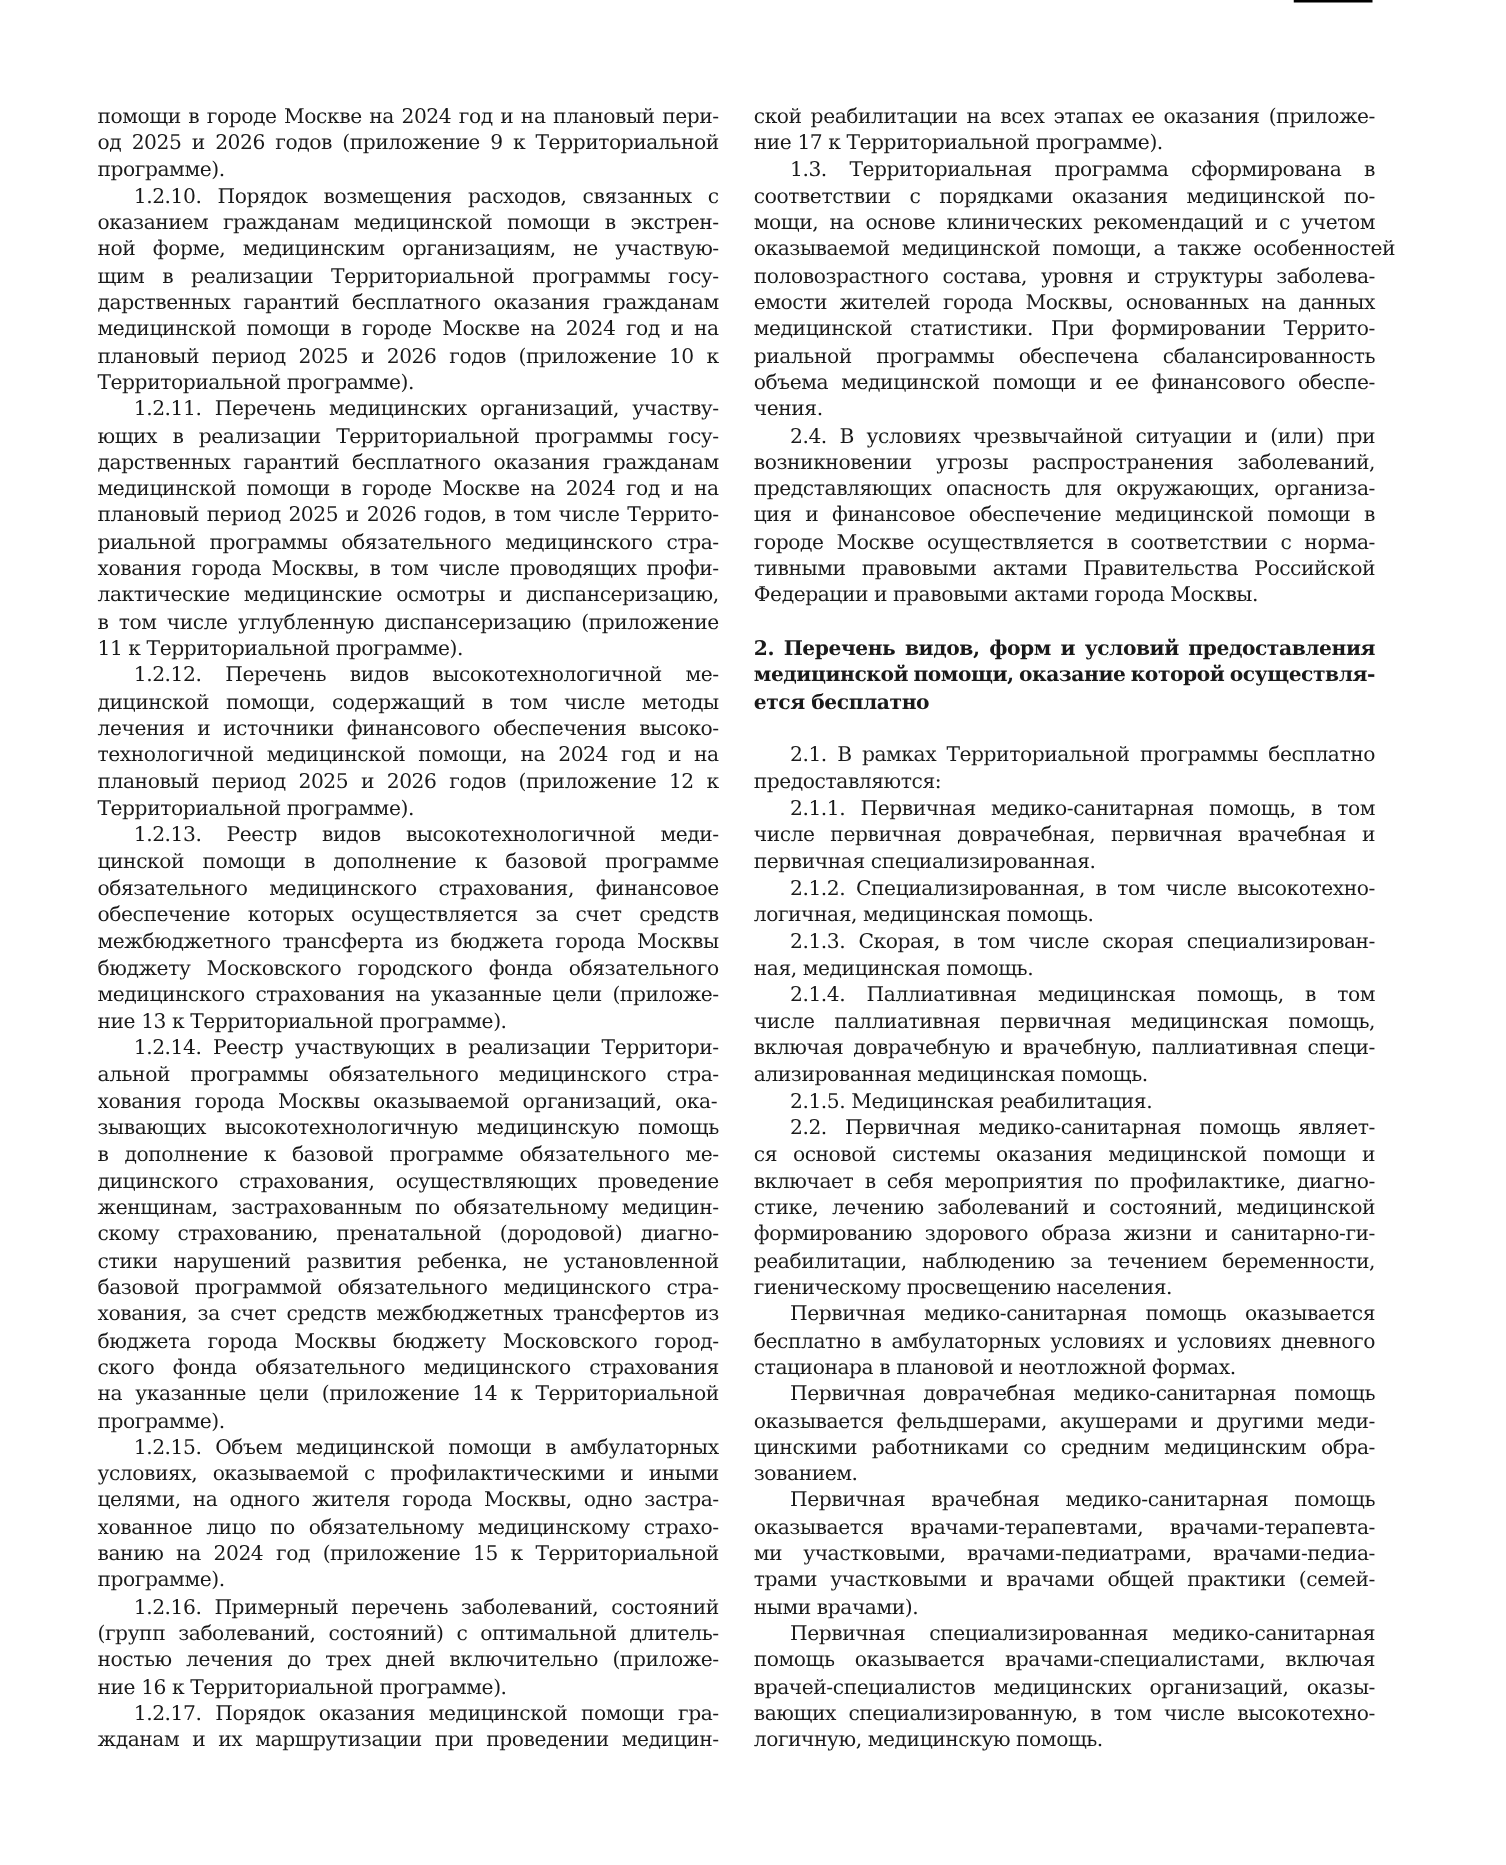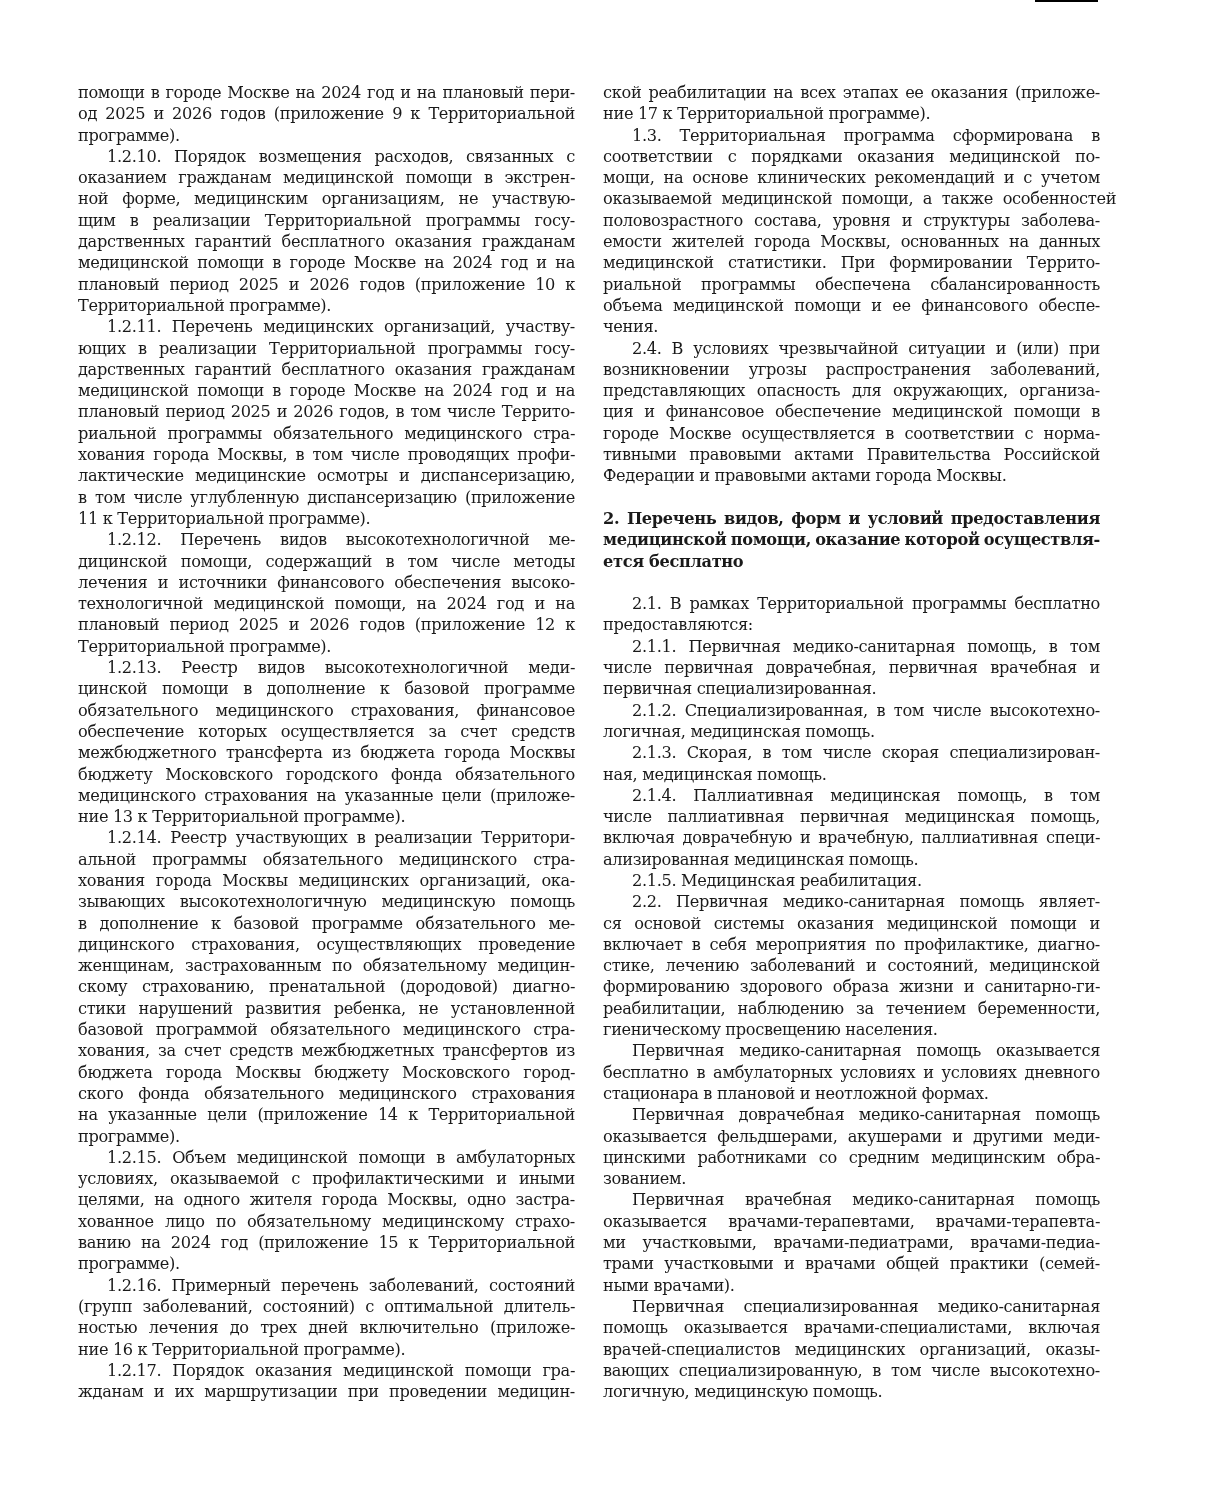--- a/index.html
+++ b/index.html
@@ -64,21 +64,21 @@
       <span class="line" style="display: block; word-spacing: 12.6198px; text-align: left; text-align-last: left;">обязательного медицинского страхования, финансовое</span>
       <span class="line" style="display: block; word-spacing: 9.31563px; text-align: right; text-align-last: left;">обеспечение которых осуществляется за счет средств</span>
       <span class="line" style="display: block; word-spacing: 4.67188px; text-align: left; text-align-last: left;">межбюджетного трансферта из бюджета города Москвы</span>
       <span class="line" style="display: block; word-spacing: 8.19531px; text-align: left; text-align-last: left;">бюджету Московского городского фонда обязательного</span>
       <span class="line" style="display: block; word-spacing: 3.67813px; text-align: left; text-align-last: left;">медицинского страхования на указанные цели (приложе-</span>
       <span class="line last">ние 13 к Территориальной программе).</span>
     </div>
     <div class="para">
       <span class="line indent" style="display: block; word-spacing: 4.32812px; text-align: left; text-align-last: left;">1.2.14. Реестр участвующих в реализации Территори-</span>
       <span class="line" style="display: block; word-spacing: 11.4688px; text-align: left; text-align-last: left;">альной программы обязательного медицинского стра-</span>
-      <span class="line" style="display: block; word-spacing: 5.95937px; text-align: left; text-align-last: left;">хования города Москвы медицинских организаций, ока-</span>
+      <span class="line" style="display: block; word-spacing: 5.95937px; text-align: left; text-align-last: left;">хования города Москвы оказываемой организаций, ока-</span>
       <span class="line" style="display: block; word-spacing: 10.2448px; text-align: left; text-align-last: left;">зывающих высокотехнологичную медицинскую помощь</span>
       <span class="line" style="display: block; word-spacing: 8.05729px; text-align: left; text-align-last: left;">в дополнение к базовой программе обязательного ме-</span>
       <span class="line" style="display: block; word-spacing: 12.0833px; text-align: left; text-align-last: left;">дицинского страхования, осуществляющих проведение</span>
       <span class="line" style="display: block; word-spacing: 6.01172px; text-align: left; text-align-last: left;">женщинам, застрахованным по обязательному медицин-</span>
       <span class="line" style="display: block; word-spacing: 9.95703px; text-align: left; text-align-last: left;">скому страхованию, пренатальной (дородовой) диагно-</span>
       <span class="line" style="display: block; word-spacing: 7.77187px; text-align: left; text-align-last: left;">стики нарушений развития ребенка, не установленной</span>
       <span class="line" style="display: block; word-spacing: 7.84375px; text-align: left; text-align-last: left;">базовой программой обязательного медицинского стра-</span>
       <span class="line" style="display: block; word-spacing: 3.48177px; text-align: left; text-align-last: left;">хования, за счет средств межбюджетных трансфертов из</span>
       <span class="line" style="display: block; word-spacing: 8.7375px; text-align: left; text-align-last: left;">бюджета города Москвы бюджету Московского город-</span>
       <span class="line" style="display: block; word-spacing: 9.95703px; text-align: left; text-align-last: left;">ского фонда обязательного медицинского страхования</span>

